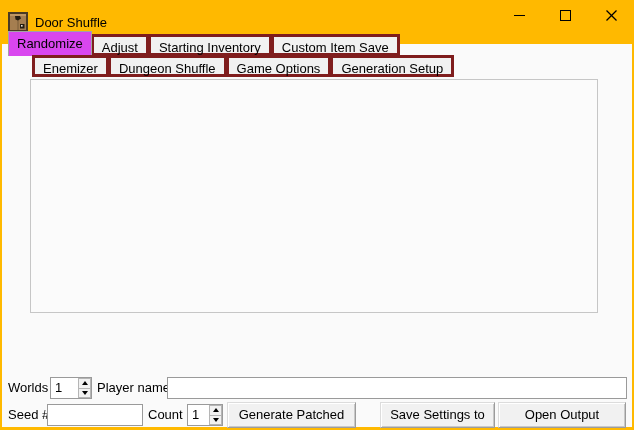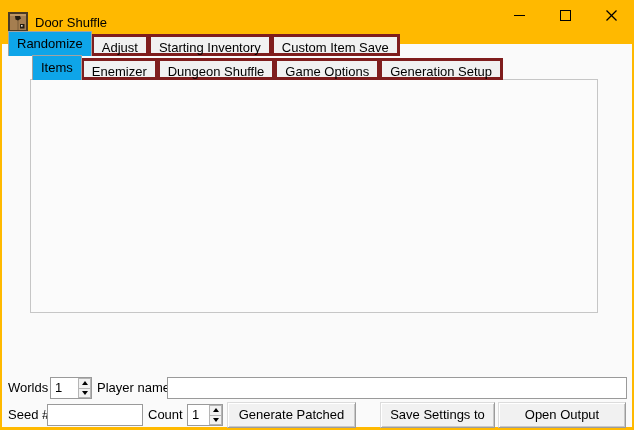--- a/index.html
+++ b/index.html
@@ -16,21 +16,21 @@
   .win-controls{position:absolute;right:0;top:0;height:30px;display:flex;}
   .win-btn{width:46px;height:30px;display:flex;align-items:center;justify-content:center;cursor:default;}
   .glyph-min{width:11px;height:1px;background:#000;}
   .glyph-max{width:9px;height:9px;border:1px solid #000;}
 
   
   .tabbar{position:absolute;display:flex;align-items:flex-end;z-index:3;}
   .tab{height:22px;line-height:22px;padding:0 8px;background:#f1f1f1;
        border:3px solid #7f1d1d;margin-left:-1px;box-sizing:border-box;white-space:nowrap;}
   .tab:first-child{margin-left:0;}
-  .tab.selected{height:25px;line-height:24px;background:#0ea5e9;border:1px solid #a3a3a3;
+  .tab.selected{height:25px;line-height:24px;background:#d946ef;border:1px solid #a3a3a3;
                 border-bottom:none;z-index:4;}
 
   
   .frame{position:absolute;left:30px;top:79px;width:568px;height:234px;
          border:1px solid #c6c6c6;background:#fbfbfb;box-sizing:border-box;z-index:1;}
 
   .check-row{position:absolute;display:flex;align-items:center;height:14px;}
   .checkbox{width:13px;height:13px;background:#fff;border:1px solid #8b8b8b;
             box-shadow:inset 1px 1px 0 rgba(0,0,0,0.08);box-sizing:border-box;}
   .check-label{margin-left:8px;}
@@ -100,21 +100,20 @@
   </div>
 
   <div class="tabbar" style="left:8px;top:31px;">
     <div class="tab selected">Randomize</div>
     <div class="tab">Adjust</div>
     <div class="tab">Starting Inventory</div>
     <div class="tab">Custom Item Save</div>
   </div>
 
   <div class="tabbar" style="left:32px;top:55px;">
-    <div class="tab selected">Items</div>
     <div class="tab">Enemizer</div>
     <div class="tab">Dungeon Shuffle</div>
     <div class="tab">Game Options</div>
     <div class="tab">Generation Setup</div>
   </div>
 
   <div class="frame"></div>
 
   <div class="check-row" style="left:40px;top:88px;">
     <span class="checkbox"></span>

